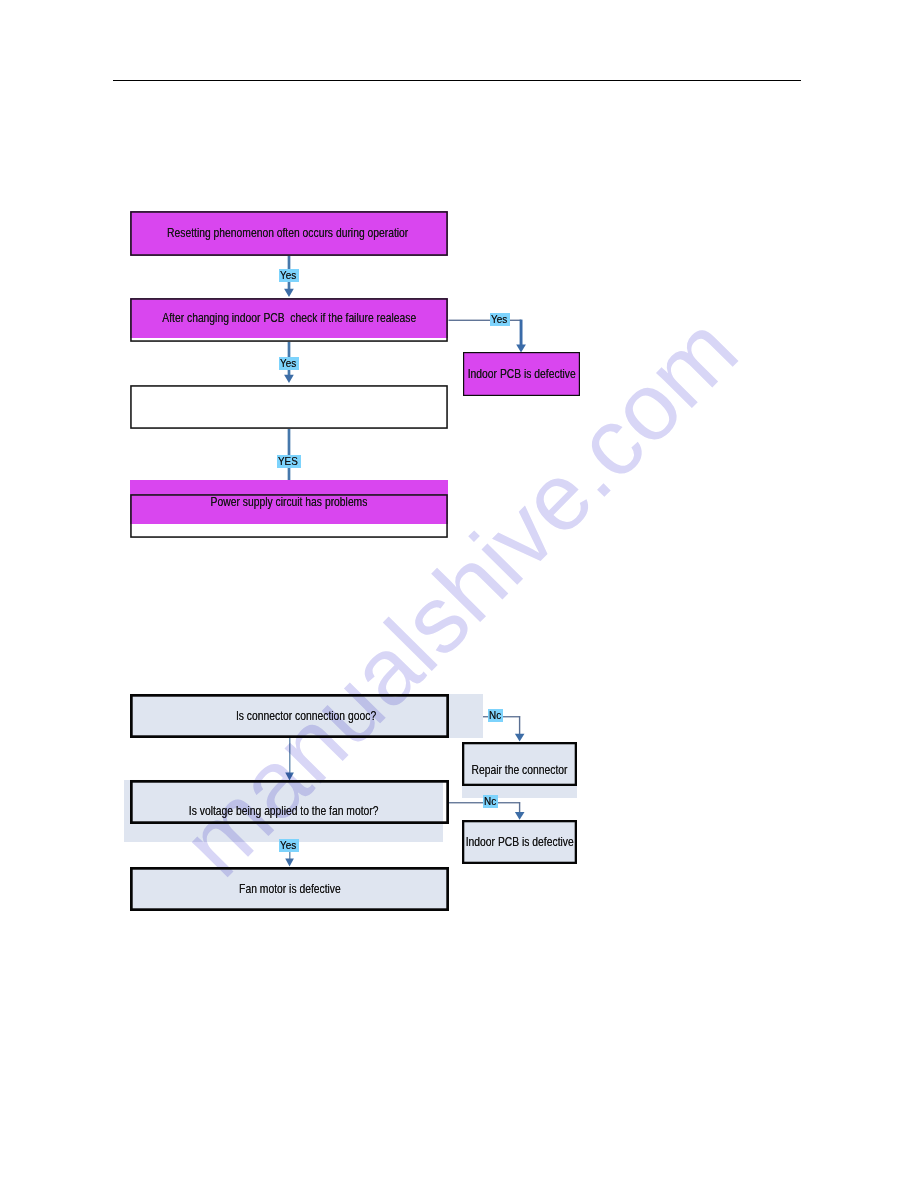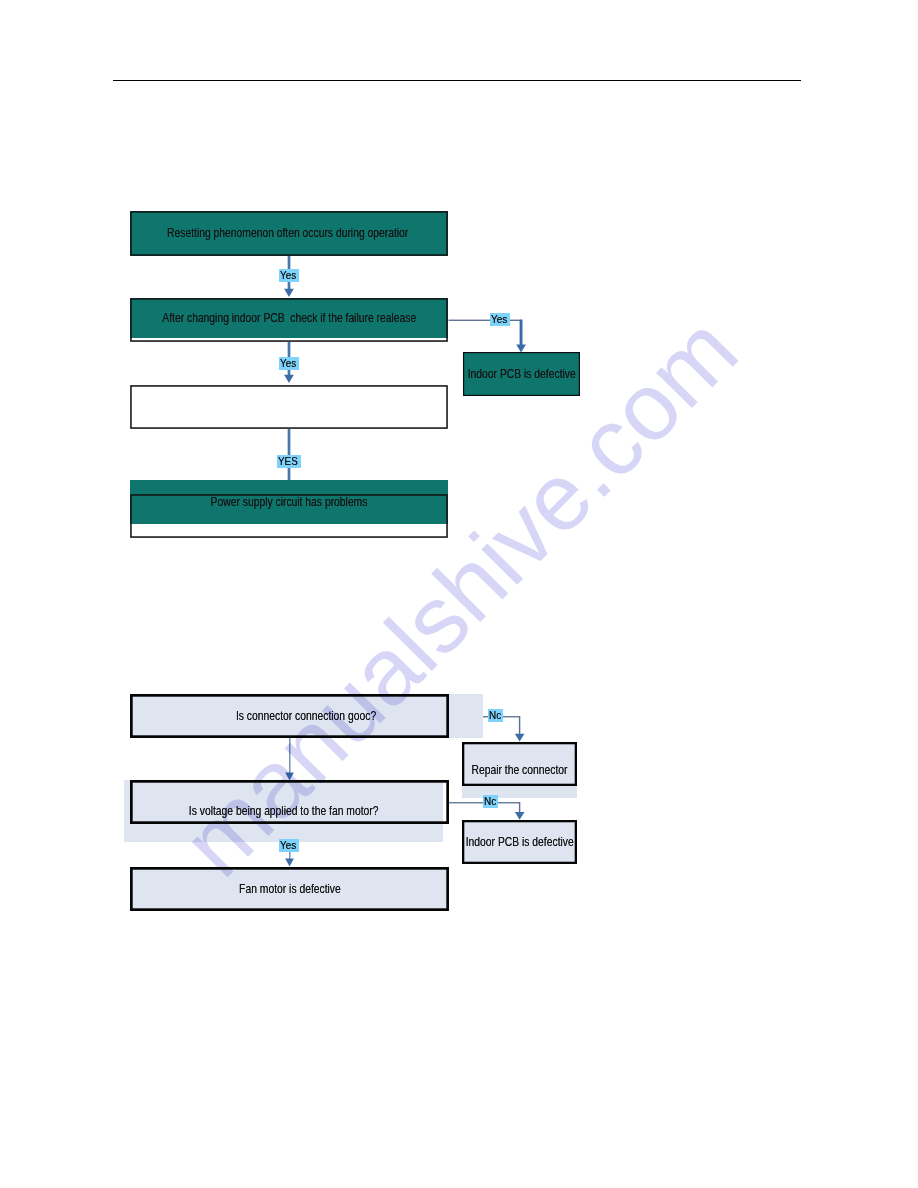--- a/index.html
+++ b/index.html
@@ -5,21 +5,21 @@
 <style>
   html,body{margin:0;padding:0;background:#ffffff;}
   body{width:918px;height:1188px;position:relative;overflow:hidden;
        font-family:"Liberation Sans",sans-serif;-webkit-font-smoothing:antialiased;}
   .page{position:absolute;left:0;top:0;width:918px;height:1188px;background:#fff;}
 
   .hrule{position:absolute;background:#000;}
 
 
   .box{position:absolute;box-sizing:border-box;
-       background:#0f766e;
+       background:#d946ef;
        display:flex;align-items:center;justify-content:center;}
   .box.b2{background:#dfe5f0;}
   .box > span{display:inline-block;transform:scaleX(0.834);transform-origin:center center;
        color:#141414;white-space:pre;font-size:12.4px;line-height:1;
        text-shadow:0 0 0.45px rgba(20,20,20,0.75);}
 
   .elabel{position:absolute;white-space:nowrap;color:#141414;font-size:11px;line-height:1;
           background:#7dd3fc;padding:1px 1px;text-shadow:0 0 0.45px rgba(20,20,20,0.75);}
   .elabel > span{display:inline-block;transform:scaleX(0.9);transform-origin:left center;}
 

